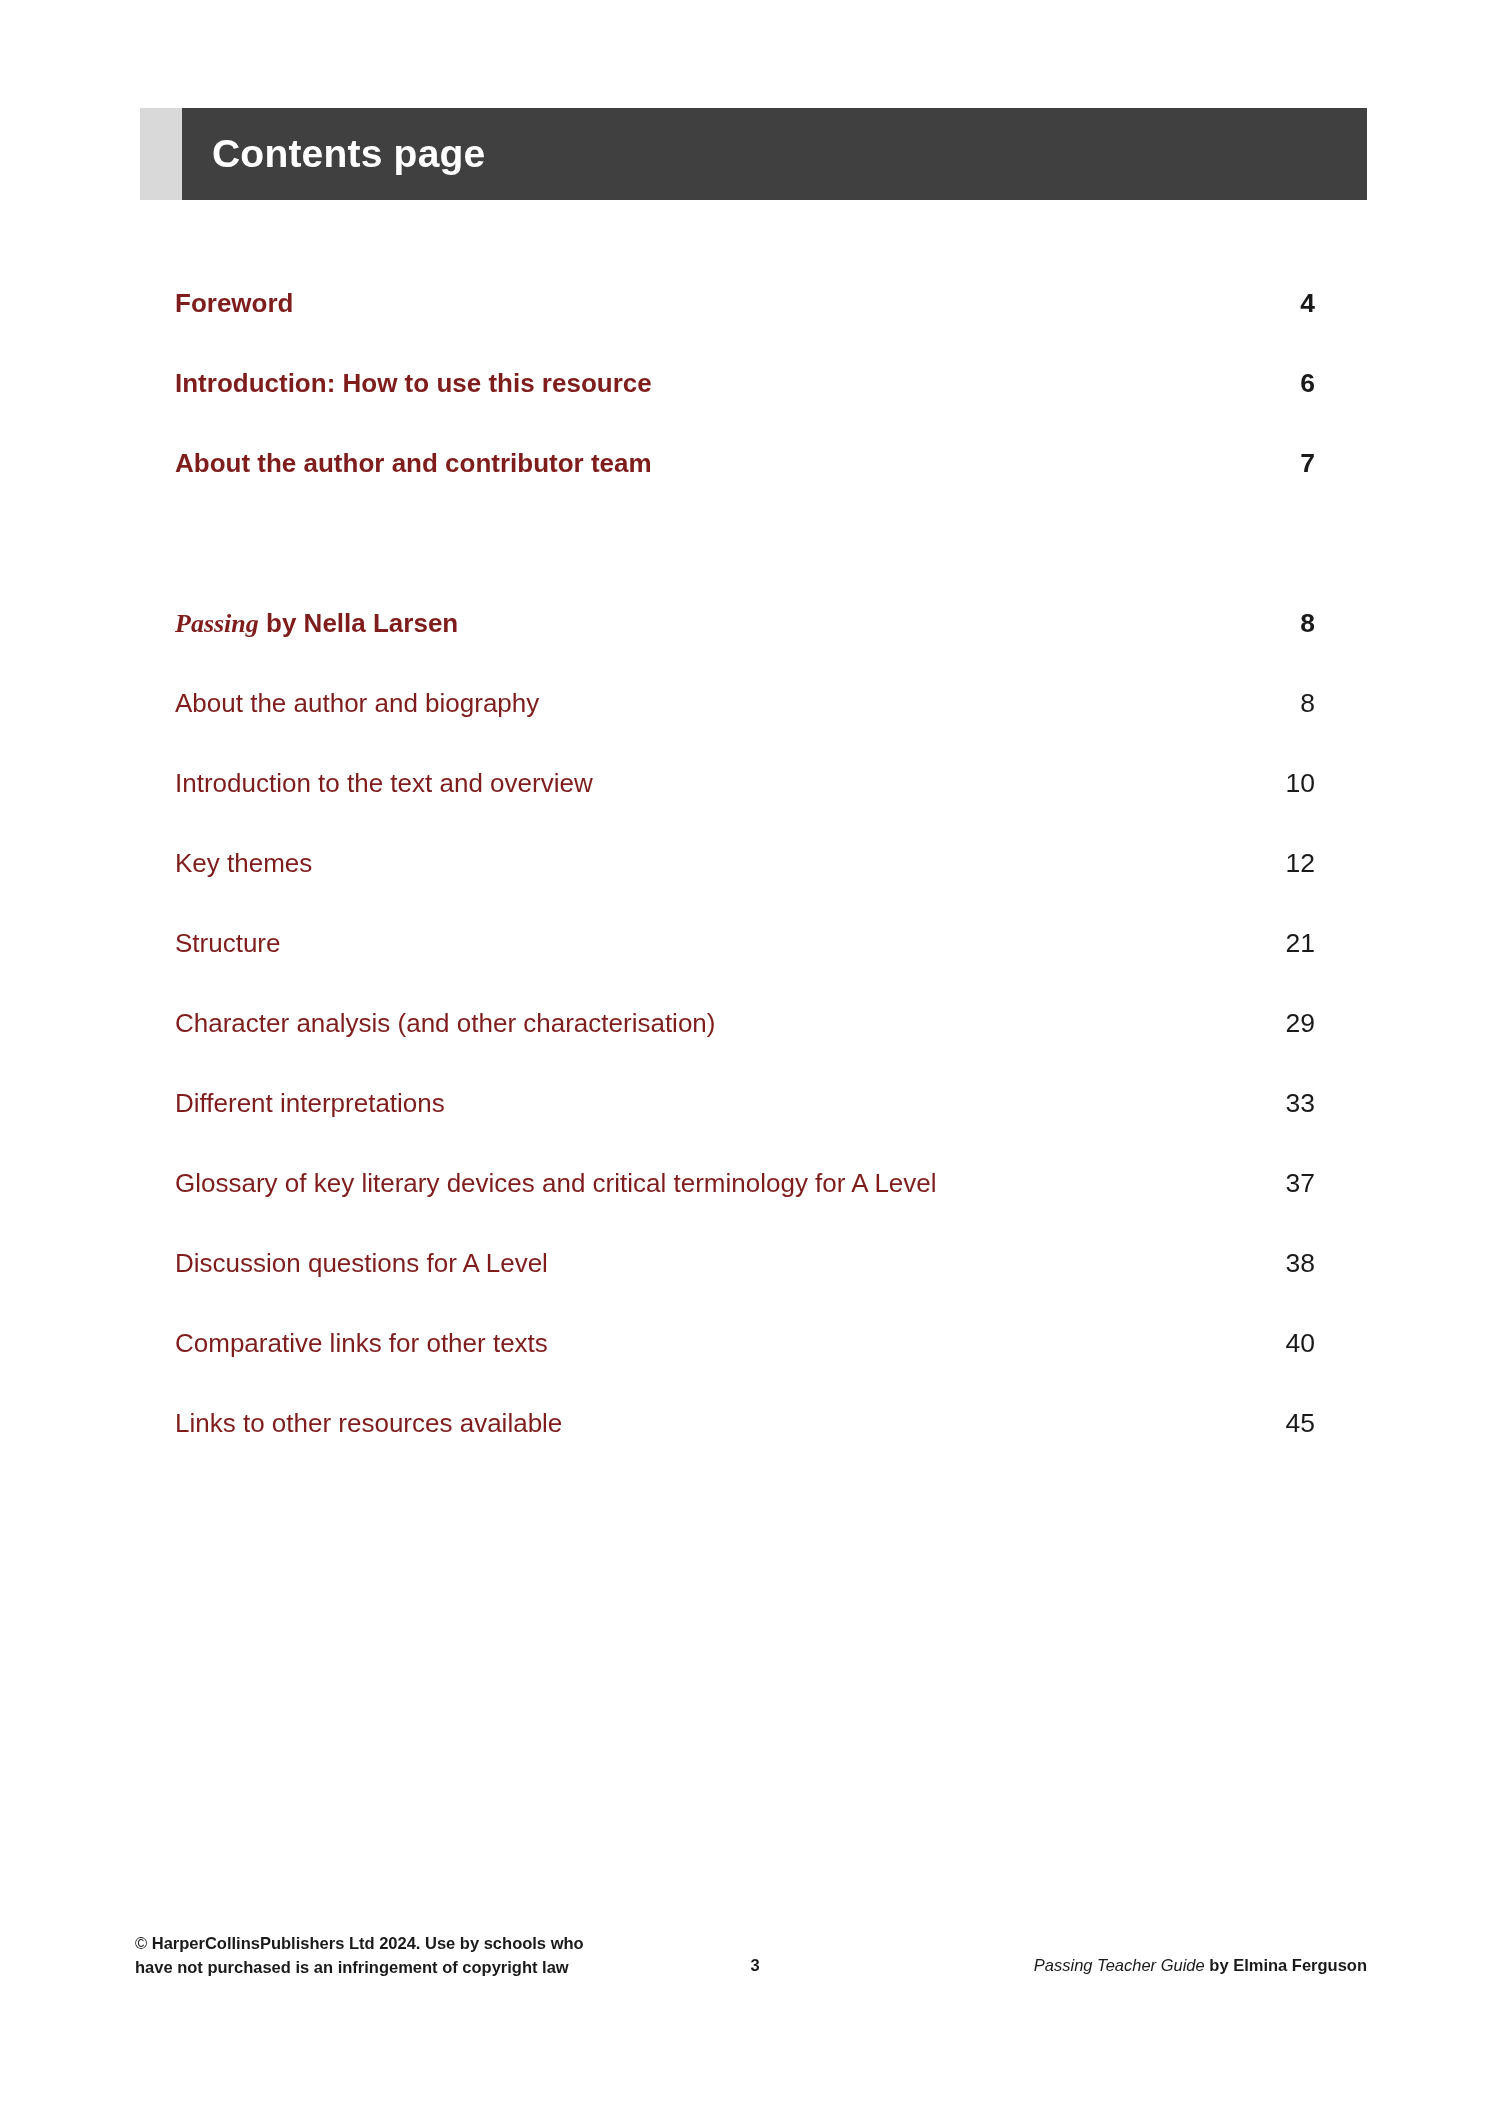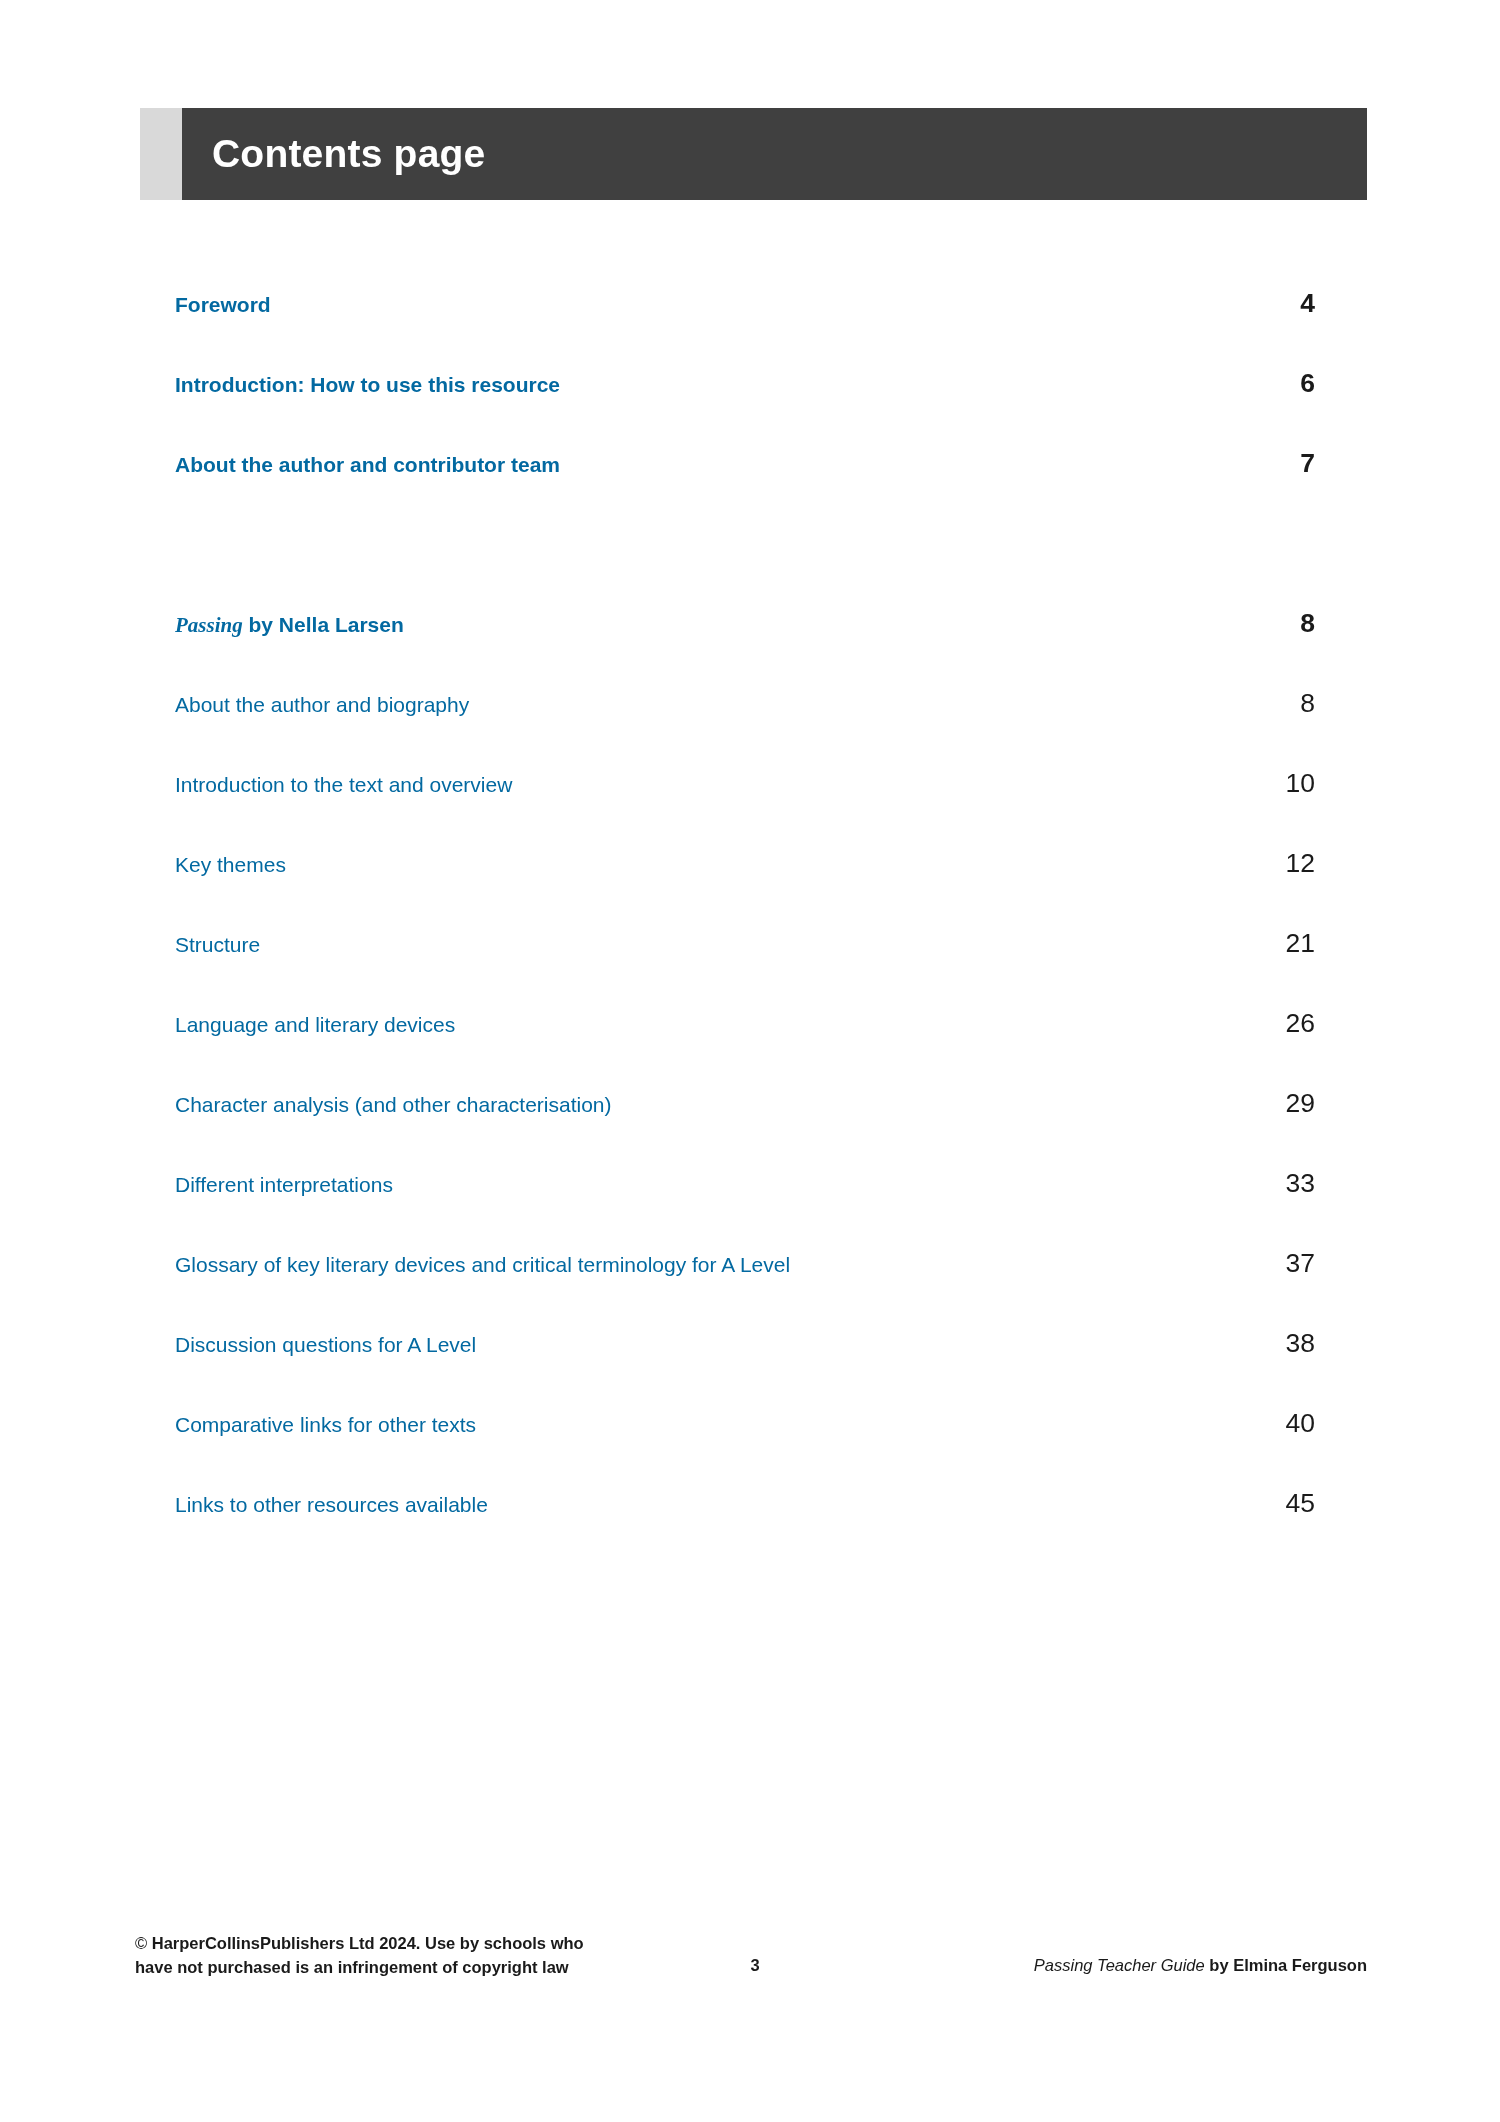--- a/index.html
+++ b/index.html
@@ -60,23 +60,23 @@
     width: 1140px;
   }
   .toc-row {
     display: flex;
     align-items: baseline;
     justify-content: space-between;
     margin-bottom: 0;
     height: 80px;
   }
   .toc-label {
-    font-size: 21px;
+    font-size: 26px;
     line-height: 1.2;
-    color: #0369a1;
+    color: #7f1d1d;
     white-space: nowrap;
   }
   .toc-page {
     font-size: 26.5px;
     line-height: 1.2;
     color: #1a1a1a;
     text-align: right;
     min-width: 40px;
   }
   .toc-row.bold .toc-label,
@@ -182,24 +182,20 @@
       <span class="toc-label">Key themes</span>
       <span class="toc-page">12</span>
     </div>
 
 
     <div class="toc-row">
       <span class="toc-label">Structure</span>
       <span class="toc-page">21</span>
     </div>
 
-    <div class="toc-row">
-      <span class="toc-label">Language and literary devices</span>
-      <span class="toc-page">26</span>
-    </div>
 
     <div class="toc-row">
       <span class="toc-label">Character analysis (and other characterisation)</span>
       <span class="toc-page">29</span>
     </div>
 
     <div class="toc-row">
       <span class="toc-label">Different interpretations</span>
       <span class="toc-page">33</span>
     </div>

